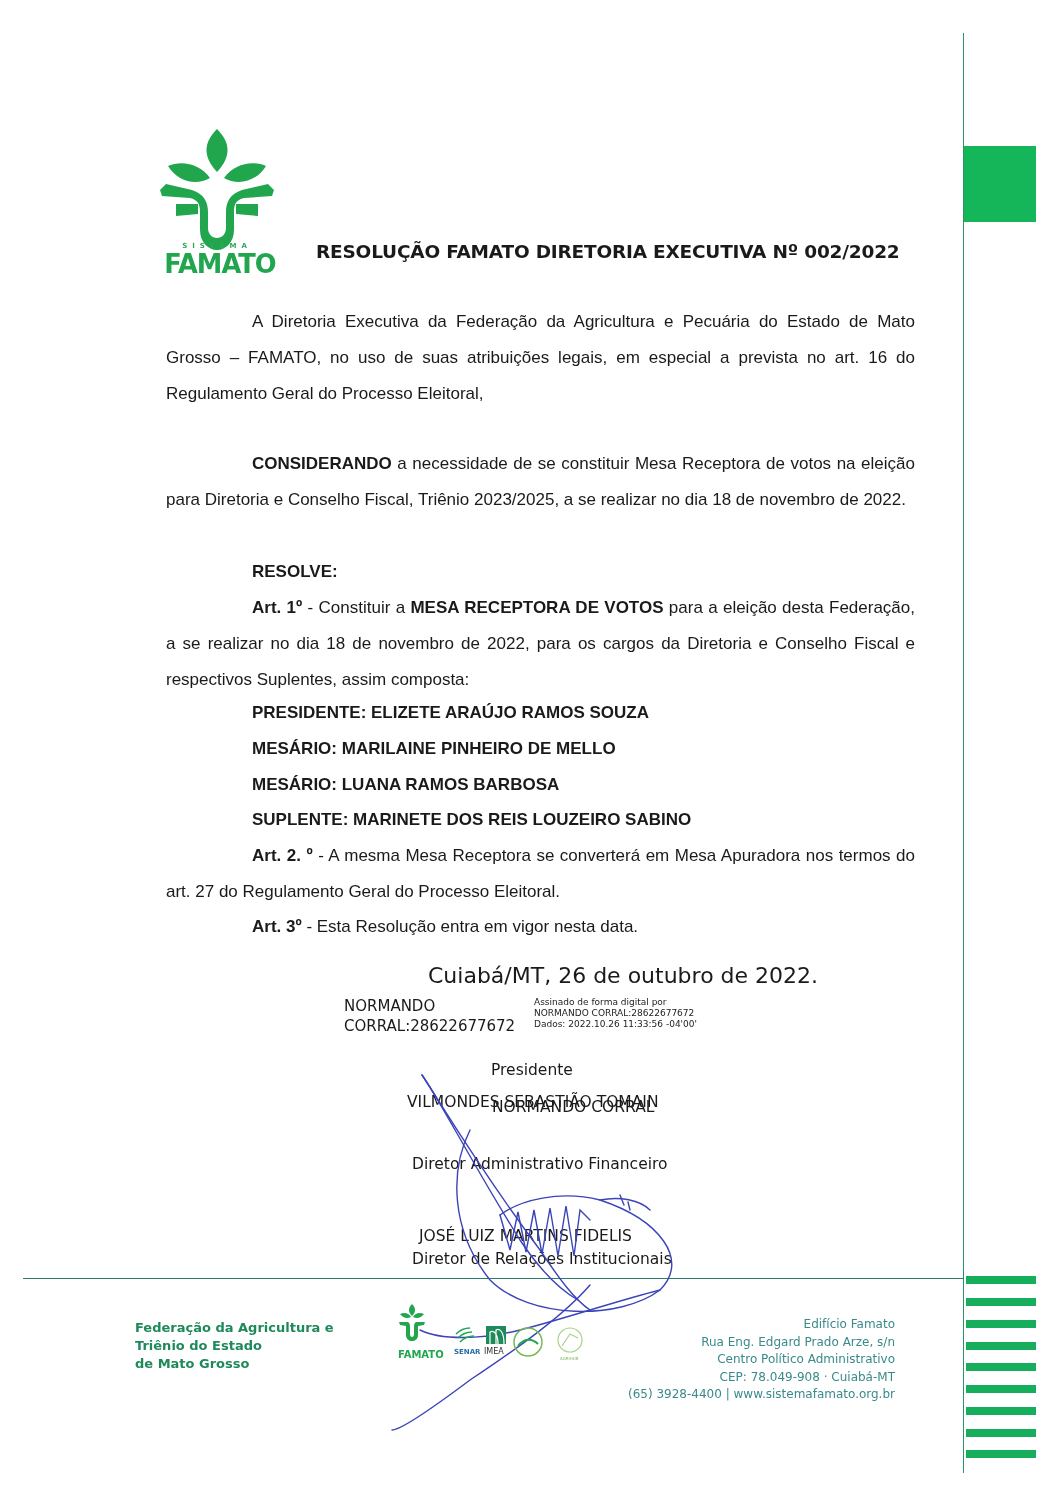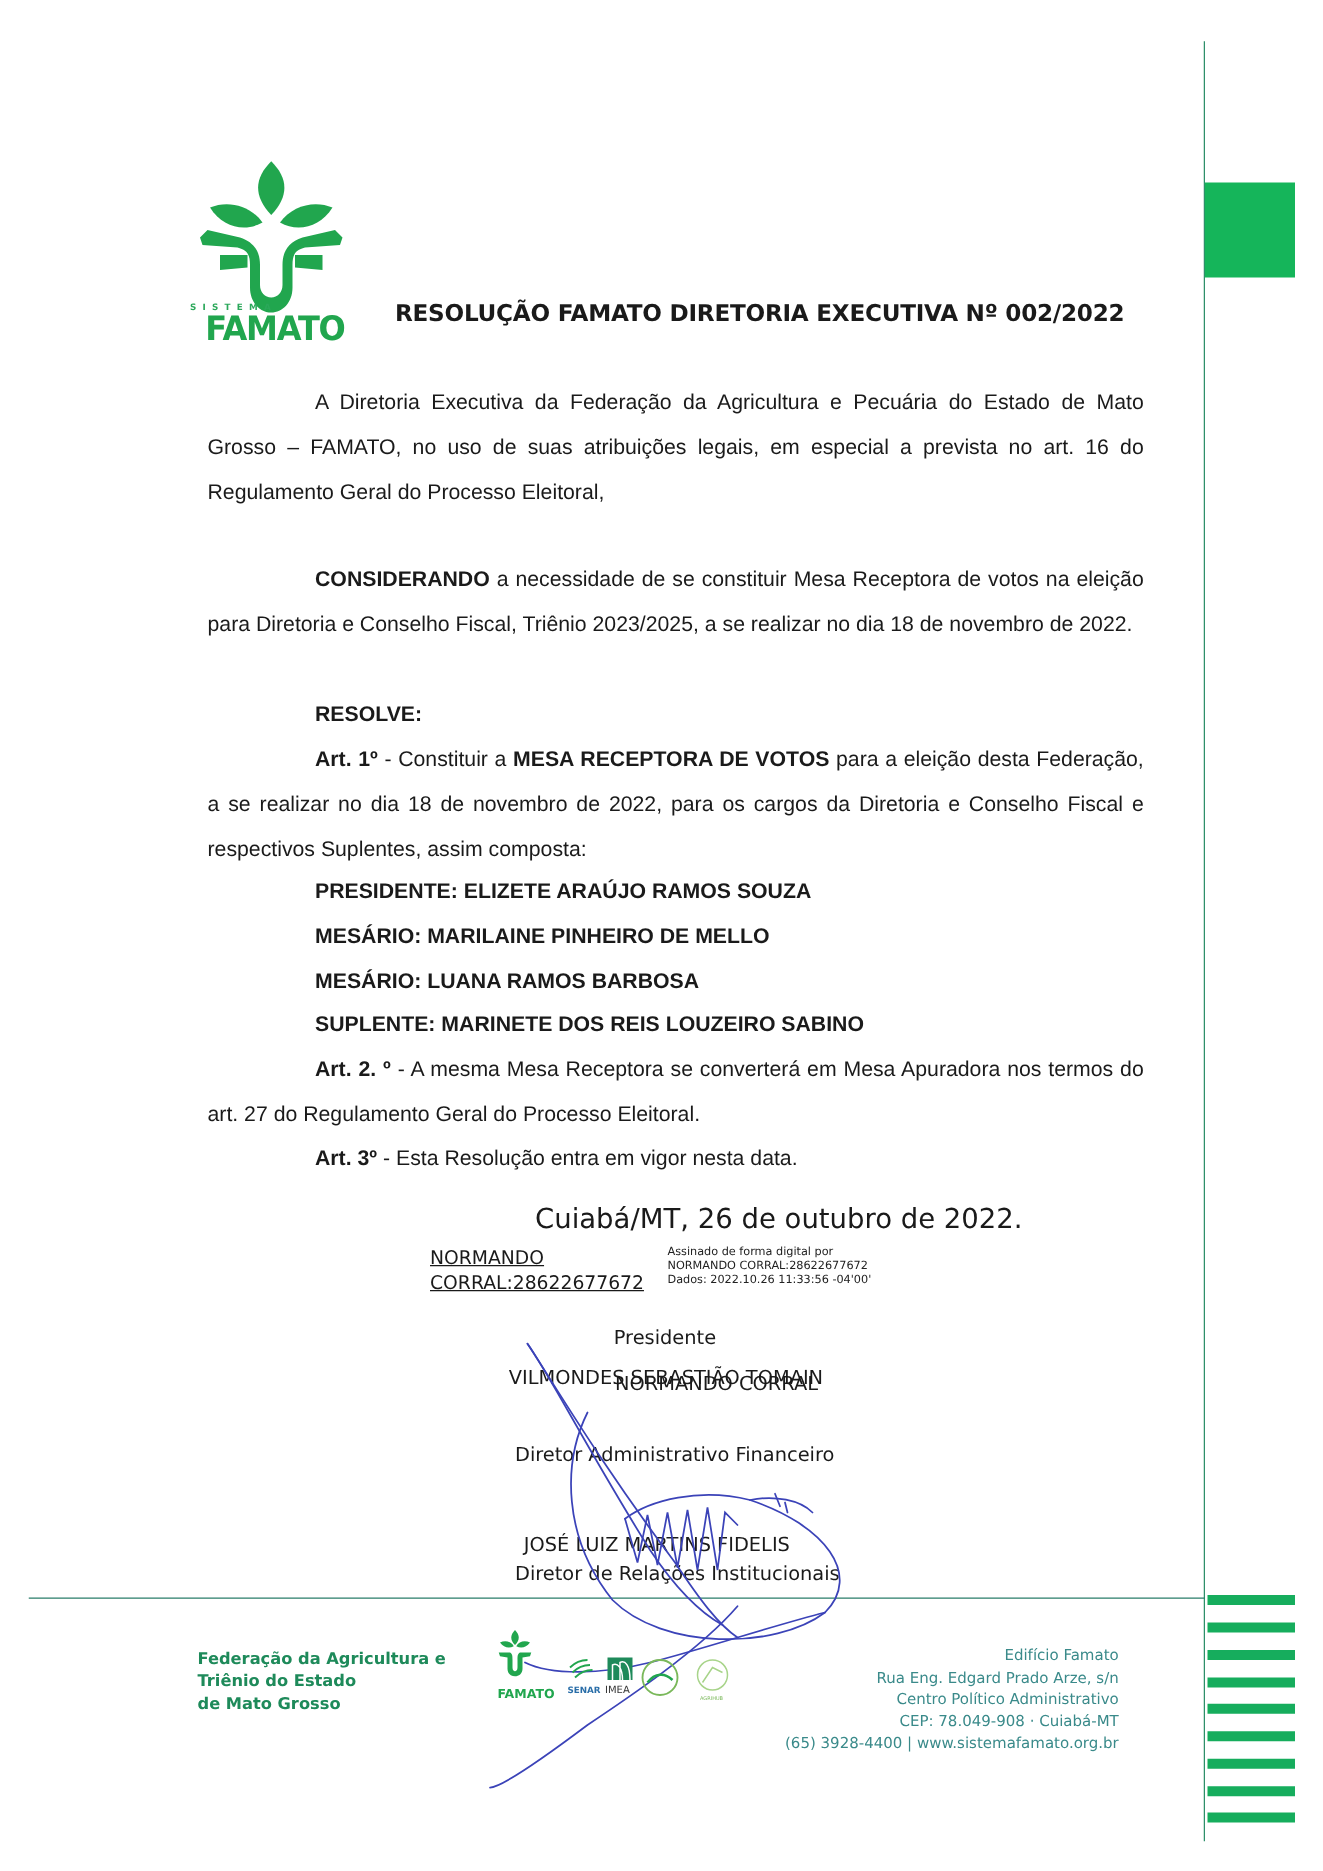--- a/index.html
+++ b/index.html
@@ -5,36 +5,36 @@
   html, body { margin:0; padding:0; background:#fff; }
   body { width:1058px; height:1497px; position:relative; overflow:hidden; font-family:"Liberation Sans", sans-serif; color:#111; }
   
   .vline { position:absolute; left:963px; top:33px; width:1px; height:1440px; background:#2e8f6a; }
   .green-block { position:absolute; left:964px; top:146px; width:72px; height:76px; background:#15b55a; }
   .hline { position:absolute; left:23px; top:1278px; width:941px; height:1px; background:#2a7d6a; }
   .stripe { position:absolute; left:966px; width:70px; height:8px; background:#16ad5d; }
 
   
   .logo { position:absolute; left:152px; top:124px; width:130px; height:150px; }
-  .logo-sistema { position:absolute; left:152px; top:242px; width:130px; text-align:left; font:bold 7px "DejaVu Sans", sans-serif; letter-spacing:5px; color:#2ba85a; }
+  .logo-sistema { position:absolute; left:152px; top:242px; width:130px; text-align:center; font:bold 7px "DejaVu Sans", sans-serif; letter-spacing:5px; color:#2ba85a; }
   .logo-famato { position:absolute; left:156px; top:248px; width:128px; text-align:center; font:bold 27px "DejaVu Sans", sans-serif; color:#21a64e; letter-spacing:-1px; transform:scaleX(0.95); }
 
   .title { position:absolute; left:316px; top:241px; font:bold 18.5px "DejaVu Sans", sans-serif; color:#1a1a1a; letter-spacing:-0.2px; }
 
   .para { position:absolute; left:166px; width:749px; font-size:17px; line-height:36px; text-align:justify; color:#1a1a1a; }
   .para .indent { display:inline-block; width:86px; }
   .para b { font-weight:bold; }
   .line { position:absolute; font-size:17px; color:#1a1a1a; white-space:nowrap; }
   .member { position:absolute; left:252px; font-size:17px; font-weight:bold; color:#1a1a1a; white-space:nowrap; }
 
   .sig-name { position:absolute; font-family:"DejaVu Sans", sans-serif; font-size:15.5px; color:#1a1a1a; white-space:nowrap; }
   .sig-small { position:absolute; font-family:"DejaVu Sans", sans-serif; font-size:9px; line-height:11px; color:#222; white-space:nowrap; }
   .sig-big { position:absolute; font-family:"DejaVu Sans", sans-serif; font-size:15px; line-height:20px; color:#1a1a1a; white-space:nowrap; }
 
-  .footer-org { position:absolute; left:158px; top:1319px; font:bold 13px "DejaVu Sans", sans-serif; line-height:18px; color:#1e8a5a; }
+  .footer-org { position:absolute; left:135px; top:1319px; font:bold 13px "DejaVu Sans", sans-serif; line-height:18px; color:#1e8a5a; }
   .footer-addr { position:absolute; right:163px; top:1316px; text-align:right; font:12px "DejaVu Sans", sans-serif; line-height:17.5px; color:#3a8a8a; }
   .footer-logos { position:absolute; left:398px; top:1302px; width:190px; height:60px; }
   .scribble { position:absolute; left:0; top:0; width:1058px; height:1497px; pointer-events:none; }
 </style>
 </head>
 <body>
 
 <div class="vline"></div>
 <div class="green-block"></div>
 <div class="hline"></div>
@@ -87,21 +87,21 @@
 <div class="para" style="top:838px">
   <span class="indent"></span><b>Art. 2. º</b><span> - A mesma Mesa Receptora se converterá em Mesa Apuradora nos termos do art. 27 do Regulamento Geral do Processo Eleitoral.</span>
 </div>
 
 <div class="line" style="left:252px; top:917px;">
   <b>Art. 3º</b><span> - Esta Resolução entra em vigor nesta data.</span>
 </div>
 
 <div class="sig-name" style="left:428px; top:963px; font-size:22px;">Cuiabá/MT, 26 de outubro de 2022.</div>
 
-<div class="sig-big" style="left:344px; top:996px;text-decoration:underline;">
+<div class="sig-big" style="left:344px; top:996px;">
   <div>NORMANDO</div>
   <div>CORRAL:28622677672</div>
 </div>
 <div class="sig-small" style="left:534px; top:997px;">
   <div>Assinado de forma digital por</div>
   <div>NORMANDO CORRAL:28622677672</div>
   <div>Dados: 2022.10.26 11:33:56 -04'00'</div>
 </div>
 
 <div class="sig-name" style="left:446px; top:1098px;margin-left:46px;">NORMANDO CORRAL</div>

